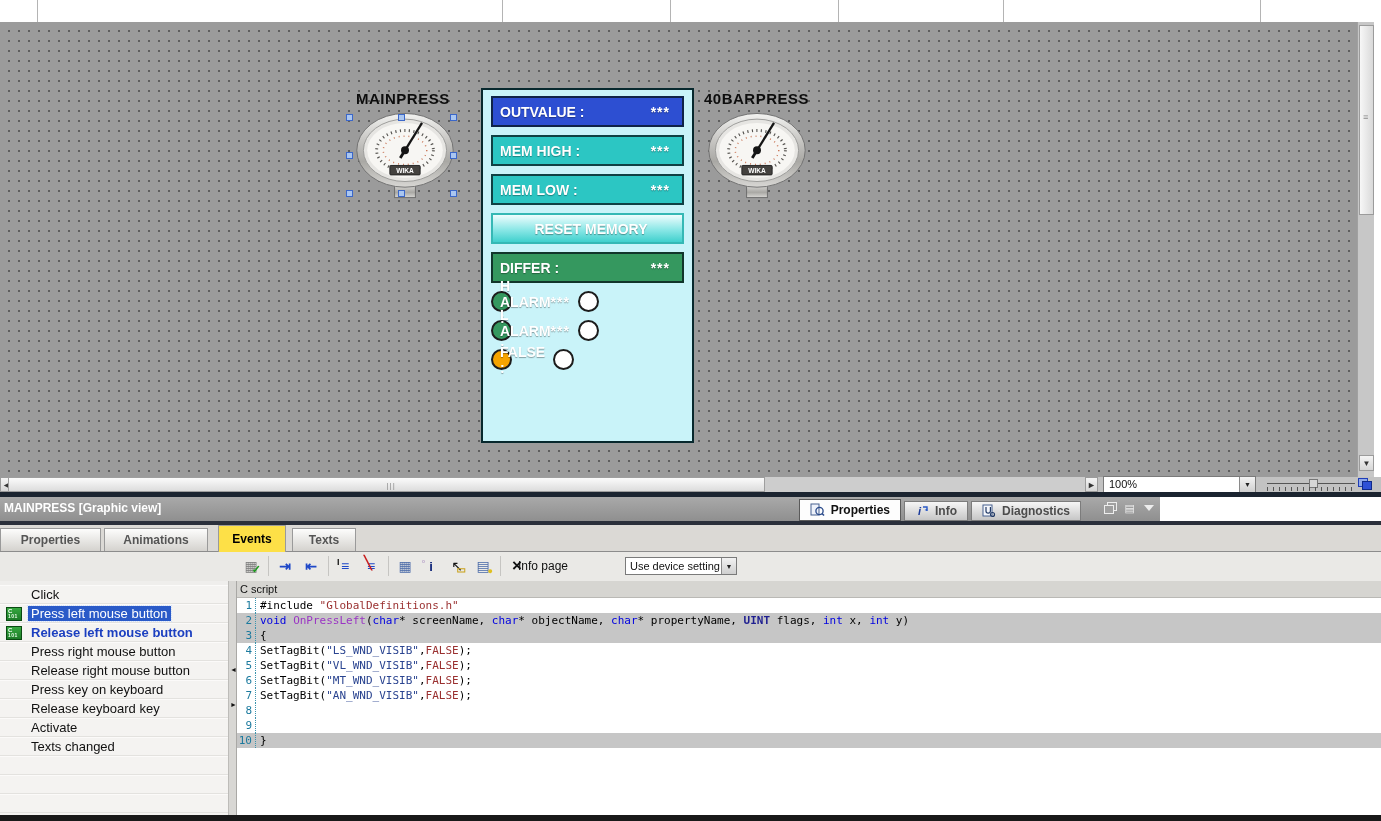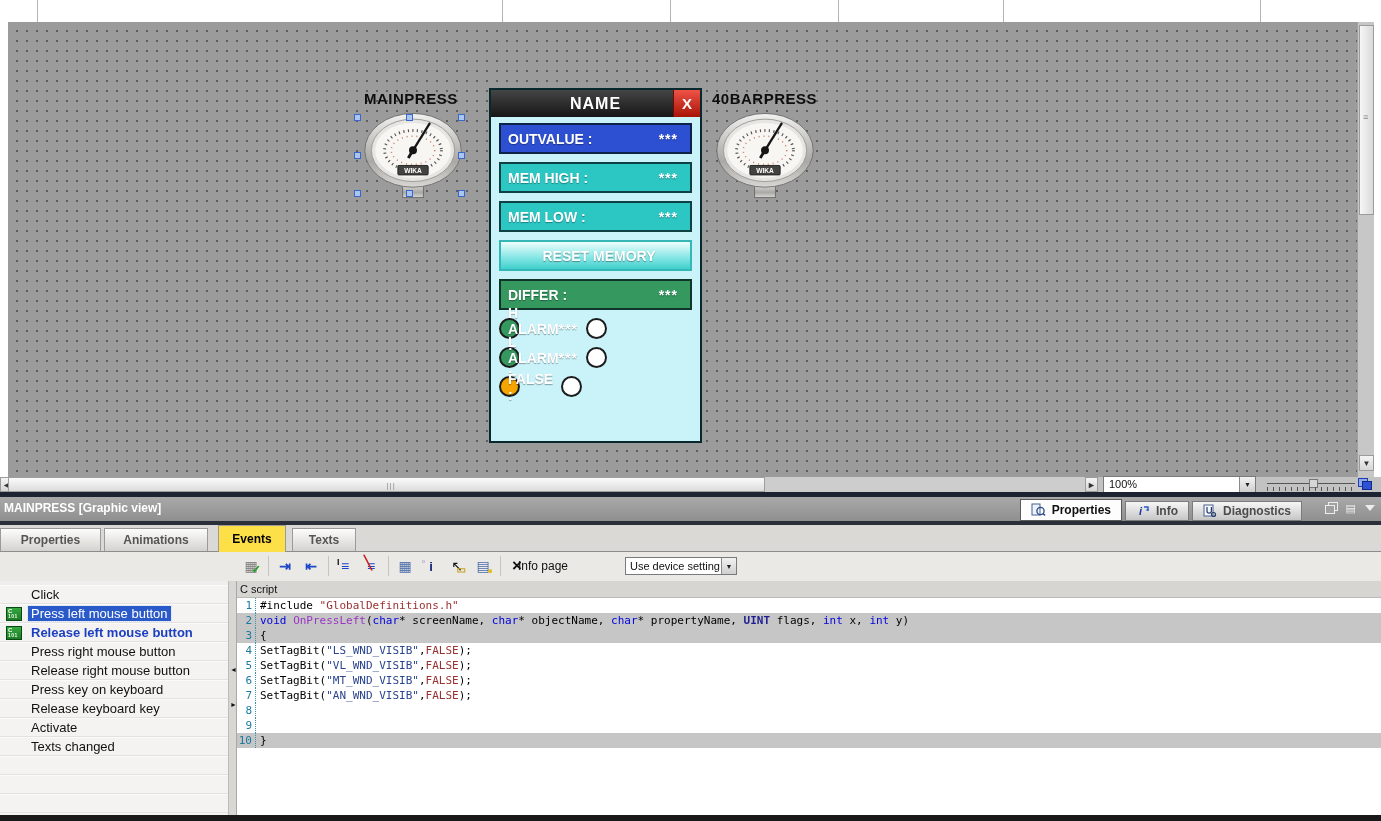--- a/index.html
+++ b/index.html
@@ -4,21 +4,21 @@
 <style>
   html,body{margin:0;padding:0;}
   body{font-family:"Liberation Sans",sans-serif;background:#fff;}
   #app{position:relative;width:1381px;height:821px;overflow:hidden;background:#fff;}
   [data-interactable]{box-sizing:border-box;}
   
   #top-strip{position:absolute;left:0;top:0;width:1381px;height:22px;background:#fff;}
   .tsline{position:absolute;top:0;width:1px;height:22px;background:#b4b4b4;}
   
   #canvas{position:absolute;left:0;top:22px;width:1357px;height:455px;background:#9b9b9b;
-    background-image:radial-gradient(#5d5d5d 1px, transparent 1.2px);background-size:10px 10px;background-position:4px 4px;margin-left:8px;}
+    background-image:radial-gradient(#5d5d5d 1px, transparent 1.2px);background-size:10px 10px;background-position:4px 4px;}
   .gauge-label{position:absolute;font-size:15px;font-weight:600;color:#0d0d0d;letter-spacing:0.5px;}
   .gauge{position:absolute;width:104px;height:92px;}
   .handle{position:absolute;width:7px;height:7px;background:#aac6f0;border:1px solid #3b67c9;}
   
   #popup{position:absolute;left:481px;top:66px;width:213px;height:355px;border:2px solid #07282d;background:#c9f3f9;box-sizing:border-box;}
   #popup-titlebar{position:relative;height:27px;background:linear-gradient(#454545,#161616);display:flex;align-items:center;justify-content:center;}
   #popup-title{color:#fff;font-weight:bold;font-size:16px;letter-spacing:1px;}
   #popup-close{position:absolute;right:0;top:0;width:27px;height:27px;background:linear-gradient(#ef5345,#a81307);
     color:#fff;font-weight:bold;font-size:15px;display:flex;align-items:center;justify-content:center;border-left:1px solid #6b0b04;}
   #popup-rows{padding:6px 8px 0 8px;}
@@ -50,21 +50,21 @@
   #zoom-slider{position:absolute;left:1267px;top:0;width:88px;height:15px;}
   #zoom-slider .rail{position:absolute;left:0;top:6px;width:88px;height:1px;background:#555;}
   #zoom-slider .sthumb{position:absolute;left:42px;top:2px;width:9px;height:9px;background:#d6d6d6;border:1px solid #777;box-sizing:border-box;}
   #zoom-slider .ticks{position:absolute;left:0;top:10px;width:88px;height:4px;
     background-image:repeating-linear-gradient(90deg,#555 0 1px,transparent 1px 6px);}
   #fit-icon{position:absolute;left:1357px;top:0;width:17px;height:15px;}
   #fit-icon .b1{position:absolute;left:1px;top:1px;width:10px;height:9px;background:#8fa8e8;border:1px solid #1f3db8;}
   #fit-icon .b2{position:absolute;left:5px;top:4px;width:10px;height:9px;background:#2f51d6;border:1px solid #102a8a;}
   
   #dark-sep{position:absolute;left:0;top:492px;width:1381px;height:5px;background:#1b2430;}
-  #insp-bar{position:absolute;left:0;top:497px;width:1381px;height:24px;background:linear-gradient(#a9a9a9,#8f8f8f);}
+  #insp-bar{position:absolute;left:0;top:497px;width:1160px;height:24px;background:linear-gradient(#a9a9a9,#8f8f8f);}
   #insp-title{position:absolute;left:4px;top:4px;color:#fff;font-weight:bold;font-size:12px;}
   #insp-tabs{position:absolute;right:79px;top:2px;height:22px;display:flex;align-items:flex-end;}
   .itab{height:20px;margin-left:3px;display:flex;align-items:center;padding:0 10px;border:1px solid #7c7c7c;
     background:linear-gradient(#f6f6f6,#c6c6c6);font-size:12px;font-weight:bold;color:#4c4c4c;box-sizing:border-box;}
   .itab.active{height:22px;background:#fdfdfd;color:#111;border-color:#5a5a5a;}
   .itab .ticon{margin-right:6px;display:inline-flex;}
   #win-btns{position:absolute;right:6px;top:4px;display:flex;gap:9px;align-items:center;}
   #win-btns .wb{color:#ededed;font-size:11px;line-height:14px;}
   .wb-restore{position:relative;width:12px;height:12px;}
   .wb-restore .r1{position:absolute;left:3px;top:0;width:8px;height:7px;border:1px solid #ededed;}
@@ -179,24 +179,20 @@
         <div class="handle" data-interactable="true" style="left: 398px; top: 168px;"></div>
         <div class="handle" data-interactable="true" style="left: 450px; top: 168px;"></div>
       </div>
 
   <div class="gauge-label" style="left:704px;top:68px" data-interactable="false">40BARPRESS</div>
   <svg class="gauge" style="left:705px;top:88px" data-interactable="true">
     <use href="#gauge-sym" width="104" height="92"></use>
   </svg>
 
   <div id="popup" data-interactable="true">
-    <div id="popup-titlebar" data-interactable="false">
-      <span id="popup-title" data-interactable="false">NAME</span>
-      <span id="popup-close" data-interactable="true">X</span>
-    </div>
     <div id="popup-rows">
           <div class="prow field" data-interactable="true" style="background: rgb(45, 79, 210);">
             <span class="plabel" data-interactable="false">OUTVALUE :</span>
             <span class="pvalue" data-interactable="false">***</span>
           </div>
           <div class="prow field" data-interactable="true" style="background: rgb(44, 198, 195);">
             <span class="plabel" data-interactable="false">MEM HIGH :</span>
             <span class="pvalue" data-interactable="false">***</span>
           </div>
           <div class="prow field" data-interactable="true" style="background: rgb(44, 198, 195);">

